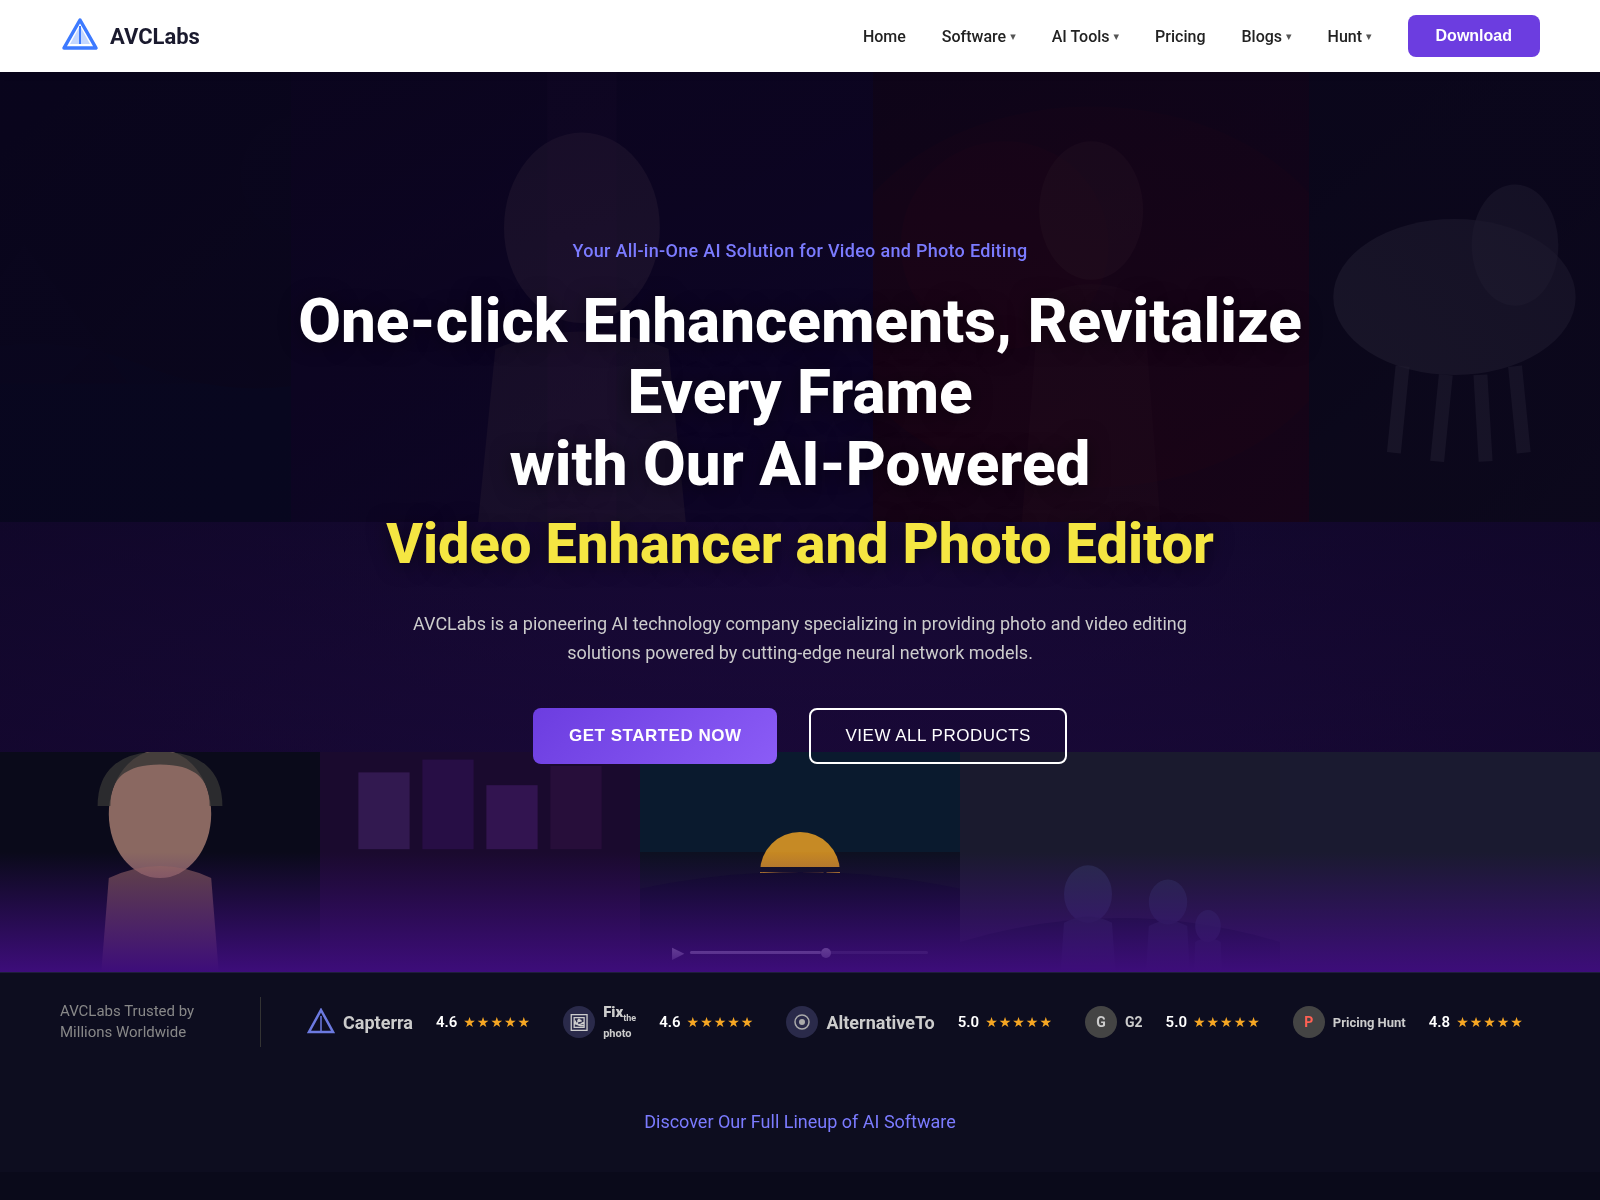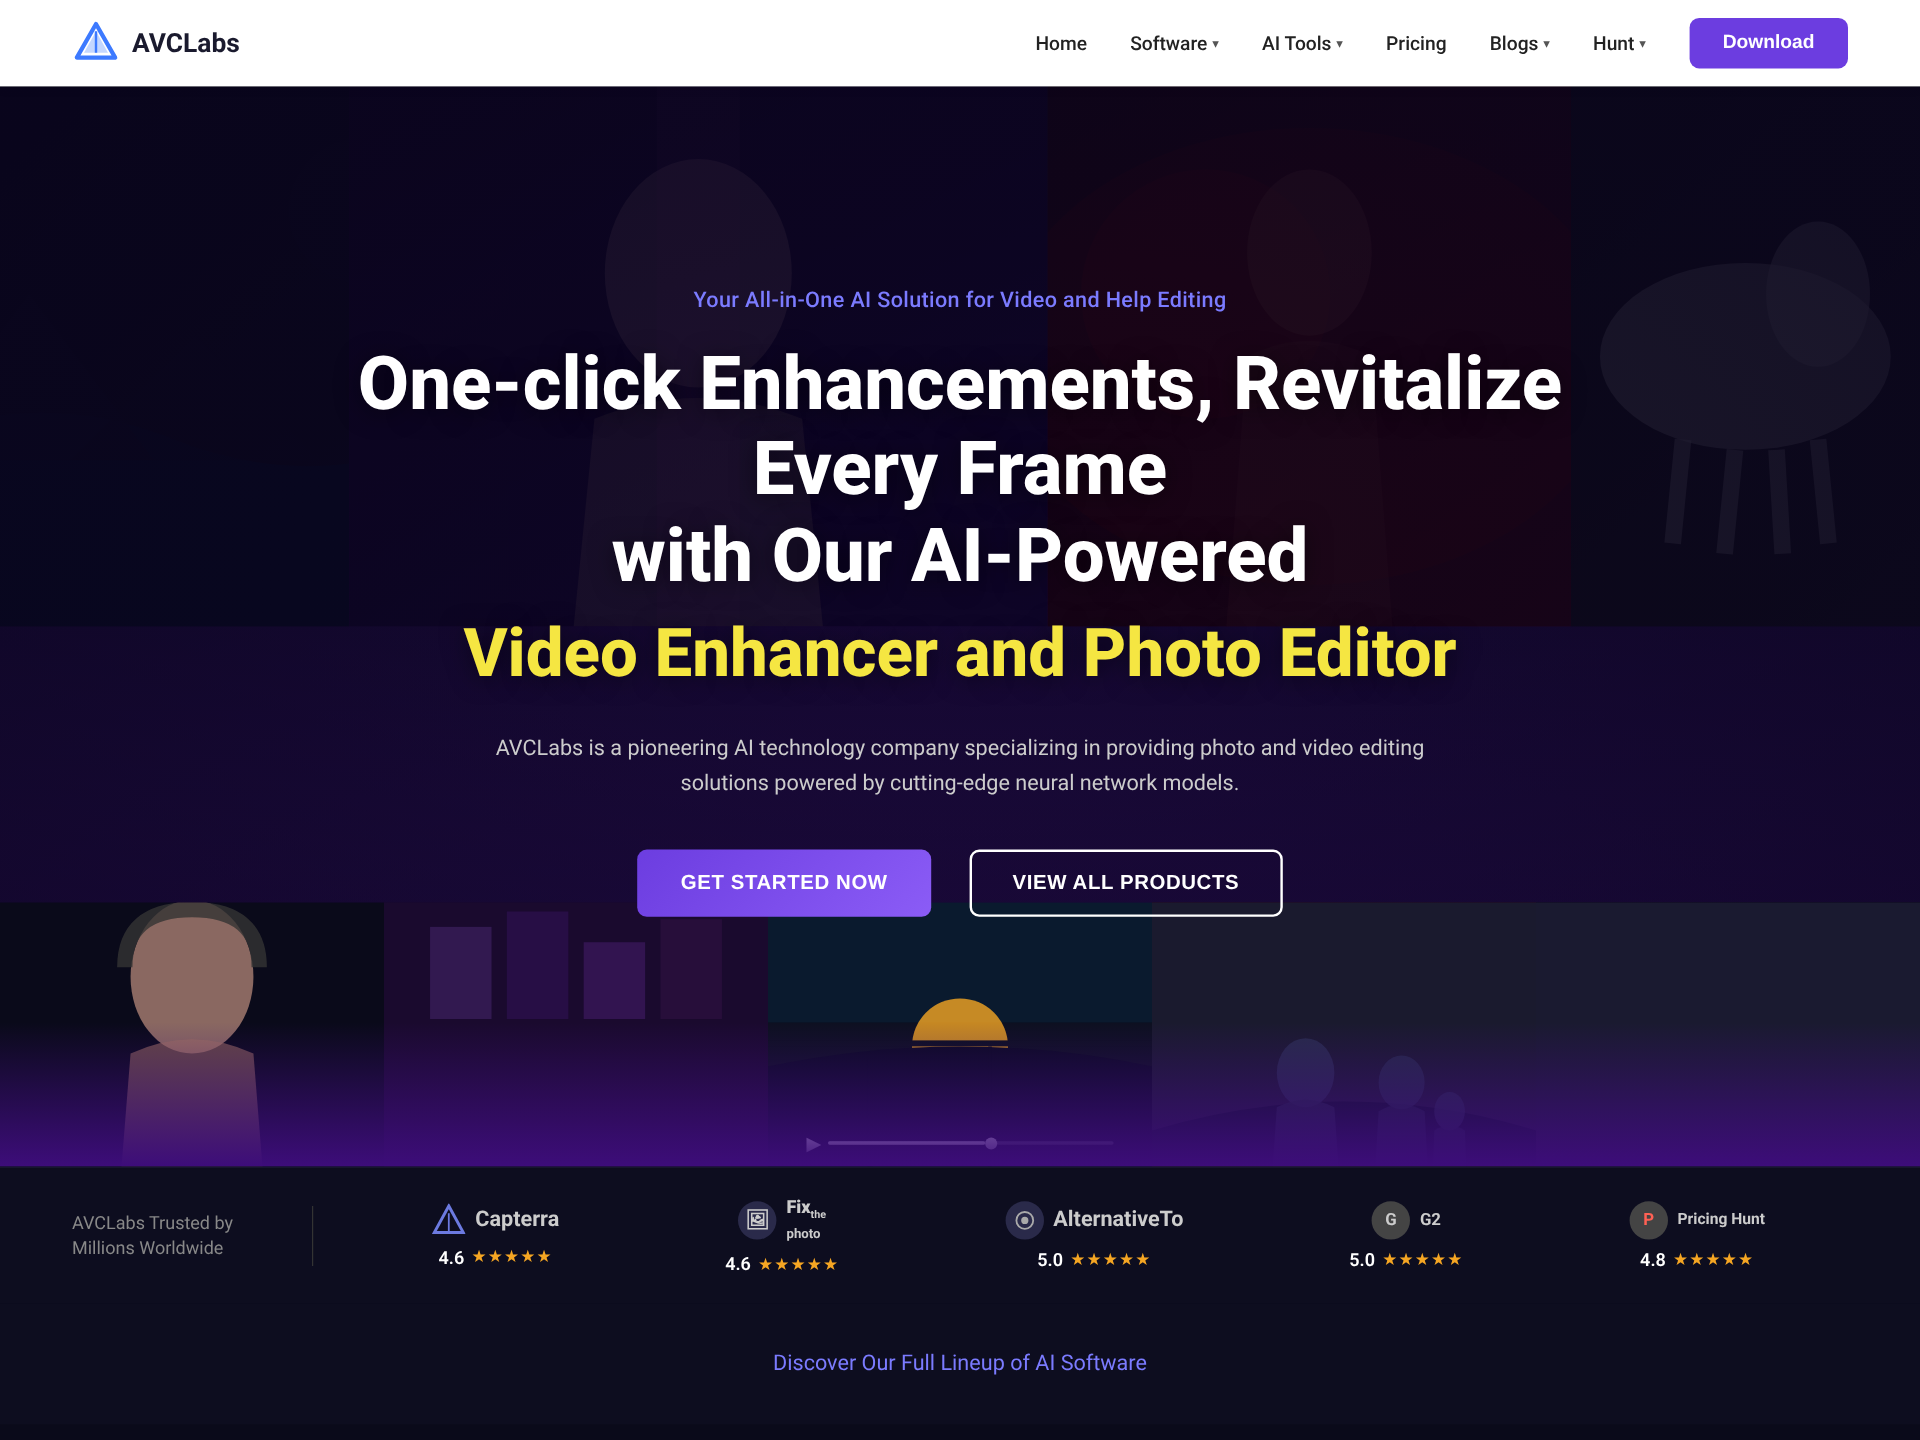--- a/index.html
+++ b/index.html
@@ -154,21 +154,21 @@
       text-transform: uppercase;
     }
 
     .btn-secondary {
       background: transparent;
       color: #fff;
       border: 2px solid #fff;
       padding: 16px 34px;
       border-radius: 8px;
       font-size: 17px;
-      font-weight: 700;
+      font-weight: 400;
       cursor: pointer;
       letter-spacing: 0.5px;
       text-transform: uppercase;
     }
 
     
     .bottom-strip {
       position: absolute;
       bottom: 0;
       left: 0; right: 0;
@@ -229,23 +229,23 @@
 
     .trust-items {
       display: flex;
       flex: 1;
       justify-content: space-around;
       align-items: center;
     }
 
     .trust-item {
       display: flex;
-      flex-direction: column;
-      align-items: center;
-      gap: 8px;
+      flex-direction: row;
+      align-items: center;
+      gap: 23px;
     }
 
     .trust-logo {
       display: flex;
       align-items: center;
       gap: 8px;
       font-size: 18px;
       font-weight: 700;
       color: #ccc;
     }
@@ -423,21 +423,21 @@
           <line x1="165" y1="175" x2="168" y2="225" stroke="#e0e0e0" stroke-width="8" opacity="0.6"></line>
           <line x1="185" y1="170" x2="190" y2="220" stroke="#e0e0e0" stroke-width="8" opacity="0.6"></line>
         </svg>
       </div>
     </div>
   </div>
 
   <div class="hero-overlay"></div>
 
   <div class="hero-content">
-    <p class="hero-tagline">Your All-in-One AI Solution for Video and Help Editing</p>
+    <p class="hero-tagline">Your All-in-One AI Solution for Video and Photo Editing</p>
     <h1 class="hero-title">
       <span>One-click Enhancements, Revitalize Every Frame</span><br>
       <span>with Our AI-Powered</span>
     </h1>
     <h2 class="hero-title-accent">Video Enhancer and Photo Editor</h2>
     <p class="hero-desc">AVCLabs is a pioneering AI technology company specializing in providing photo and video editing solutions powered by cutting-edge neural network models.</p>
     <div class="hero-buttons">
       <button class="btn-primary">GET STARTED NOW</button>
       <button class="btn-secondary">VIEW ALL PRODUCTS</button>
     </div>

